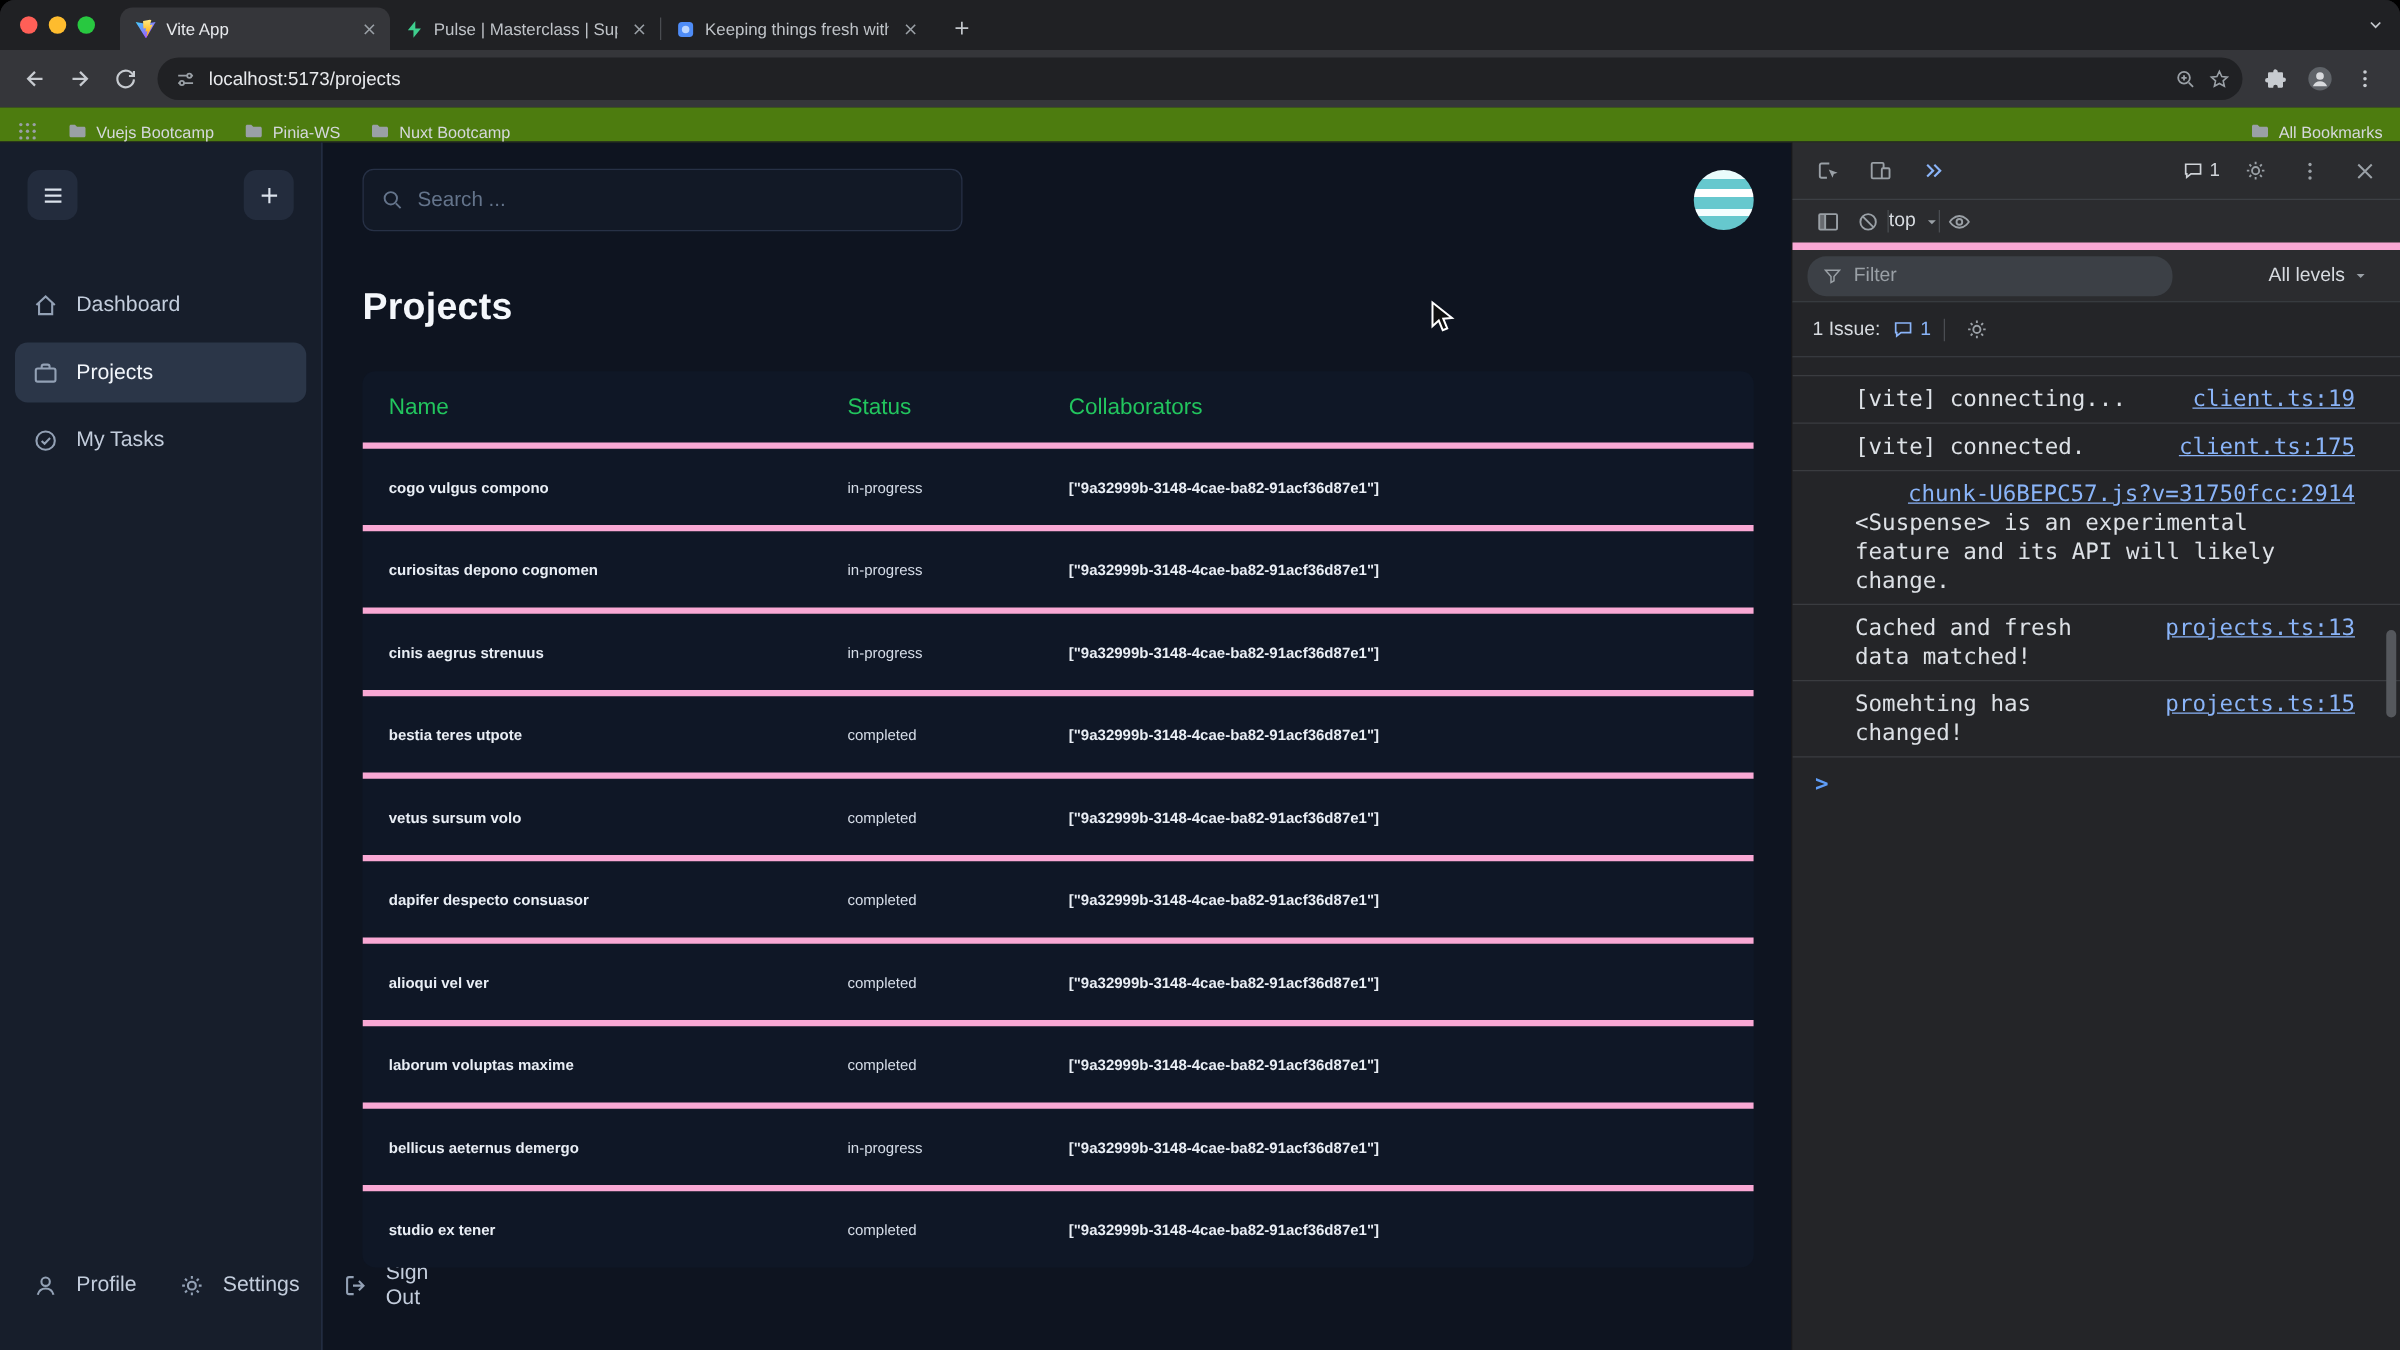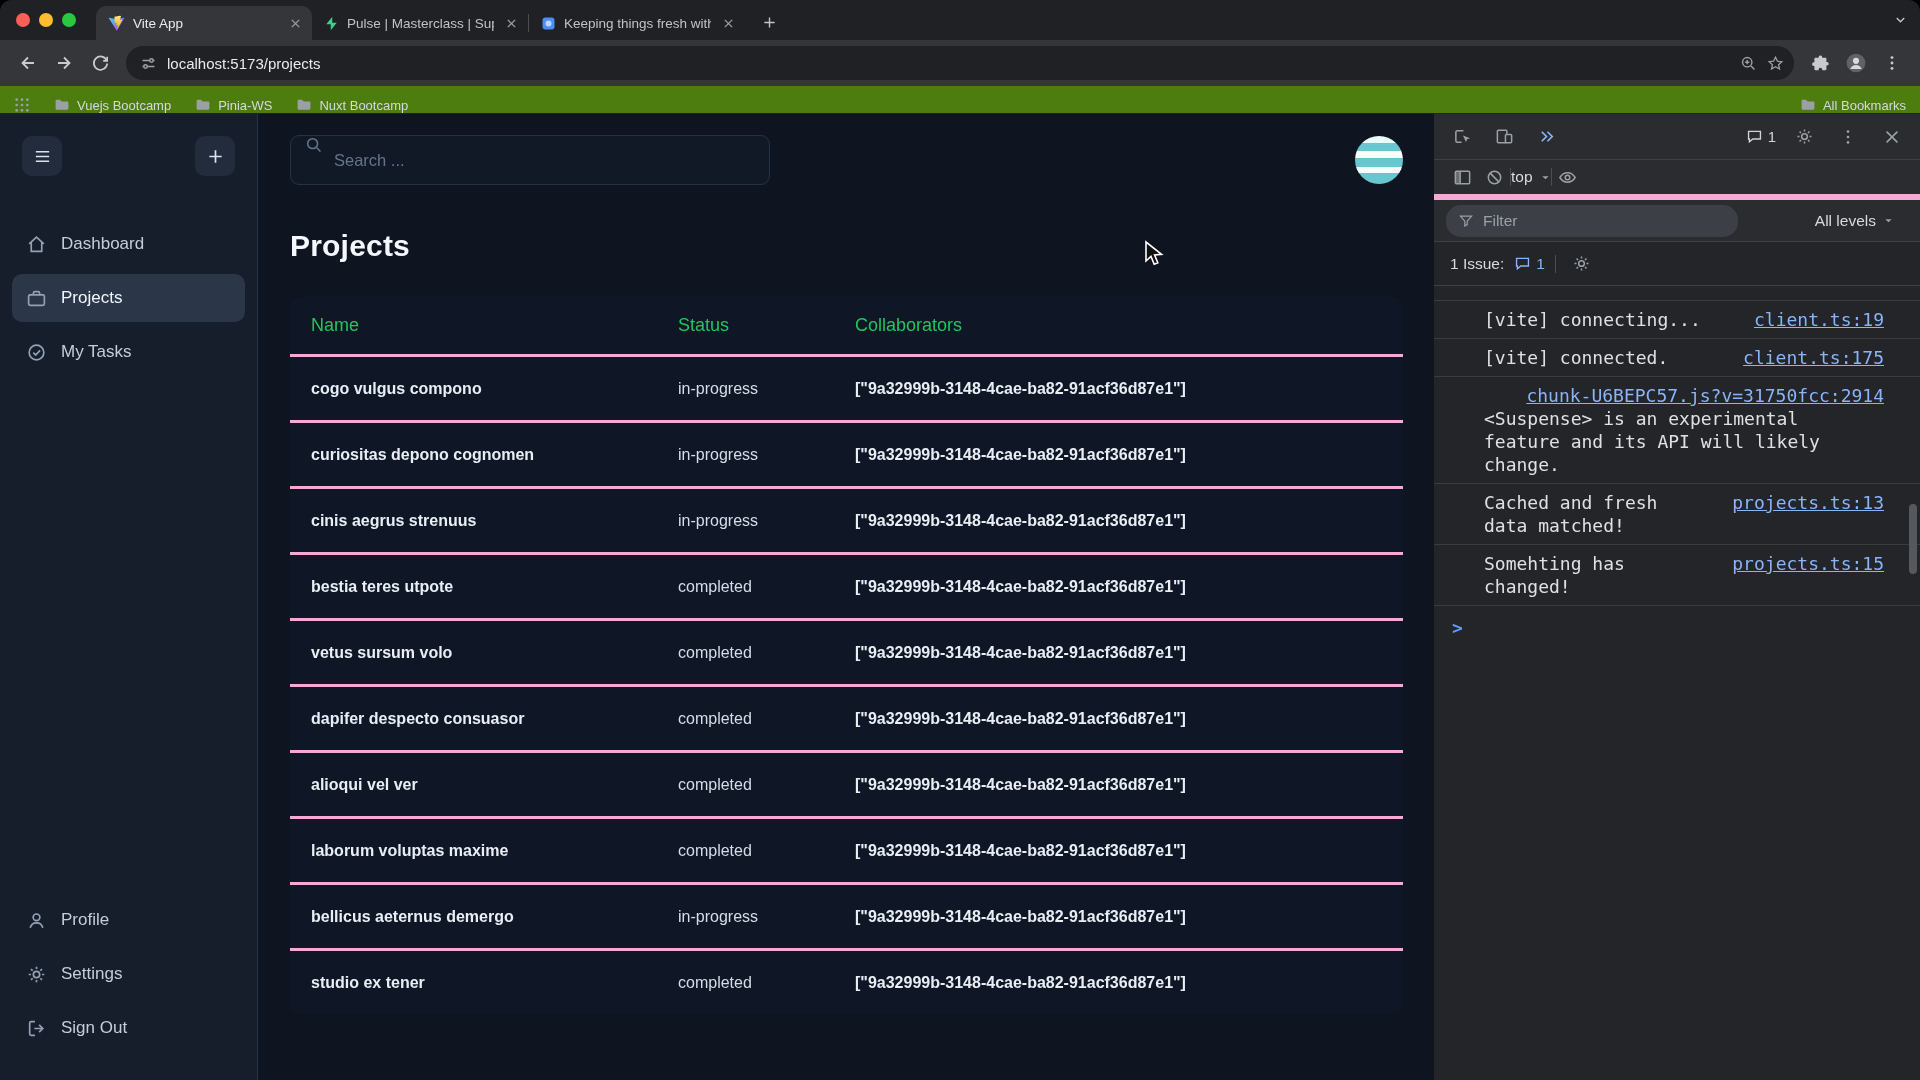--- a/index.html
+++ b/index.html
@@ -37,36 +37,36 @@
   .app { flex:1; display:flex; min-width:0; background:#0e1420; }
 
   
   .sidebar { width:258px; flex:none; background:#171e2b; border-right:1px solid #27324a; display:flex; flex-direction:column; padding:22px 12px 28px; }
   .sb-header { display:flex; align-items:center; justify-content:space-between; padding:0 10px; margin-bottom:44px; }
   .icon-btn { width:40px; height:40px; border-radius:10px; background:#232c3d; color:#dbe2ec; display:flex; align-items:center; justify-content:center; }
   .nav { display:flex; flex-direction:column; gap:6px; }
   .nav-item { display:flex; align-items:center; gap:14px; height:48px; padding:0 14px; border-radius:10px; color:#c3cddc; font-size:17px; }
   .nav-item svg { color:#93a1b5; flex:none; }
   .nav-item.active { background:#2b3648; color:#f2f6fb; }
-  .sb-footer { margin-top:auto; display:flex; flex-direction:column; gap:6px; }
+  .sb-footer { margin-top:auto; display:flex; flex-direction:row; gap:6px; }
 
   
   .main { flex:1; min-width:0; padding:21px 30px 0 32px; display:flex; flex-direction:column; }
   .main-top { display:flex; align-items:center; justify-content:space-between; }
-  .searchbox { width:480px; height:50px; background:#121926; border:1px solid #273146; border-radius:9px; display:flex; gap:11px; padding:0 14px; }
+  .searchbox { width:480px; height:50px; background:#121926; border:1px solid #273146; border-radius:9px; display:flex; align-items:center; gap:11px; padding:0 14px; }
   .searchbox svg { color:#64748b; flex:none; }
   .searchbox input { flex:1; background:transparent; border:0; outline:none; color:#cbd5e1; font-size:16.5px; font-family:"Liberation Sans",sans-serif; }
   .searchbox input::placeholder { color:#64748b; }
   .avatar { width:48px; height:48px; border-radius:50%; flex:none;
     background: linear-gradient(180deg,#eafcfc 0 7px,#66c8ce 7px 15px,#ffffff 15px 22px,#66c8ce 22px 31px,#f4feff 31px 37px,#66c8ce 37px 48px); }
   .page-title { margin-top:44px; font-size:30px; font-weight:700; color:#f4f7fb; letter-spacing:.2px; }
   .table { margin-top:34px; background:#0f1726; border-radius:10px; overflow:hidden; }
   .thead, .trow { display:grid; grid-template-columns:367px 177px 1fr; align-items:center; padding-left:21px; }
   .thead { height:57px; color:#22c55e; font-size:18px; }
-  .trow { height:66px; border-top:3px solid #f9a8d4; font-size:16px; }
+  .trow { height:66px; border-top:5px solid #f9a8d4; font-size:12px; }
   .cell.name { font-weight:700; color:#e9eef5; }
   .cell.status { color:#d6dde8; }
   .cell.collab { font-weight:700; color:#e9eef5; }
 
   
   .devtools { width:487px; flex:none; background:#242528; border-left:1px solid #141517; display:flex; flex-direction:column; color:#dde1e6; }
   .dt-toolbar { display:flex; align-items:center; height:46px; padding:0 12px; background:#2b2c2f; border-bottom:1px solid #3d4045; gap:10px; }
   .dt-ibtn { width:32px; height:30px; display:flex; align-items:center; justify-content:center; color:#9aa0a6; border-radius:6px; flex:none; }
   .dt-ibtn.blue { color:#8ab4f8; }
   .dt-right { margin-left:auto; display:flex; align-items:center; gap:12px; }

